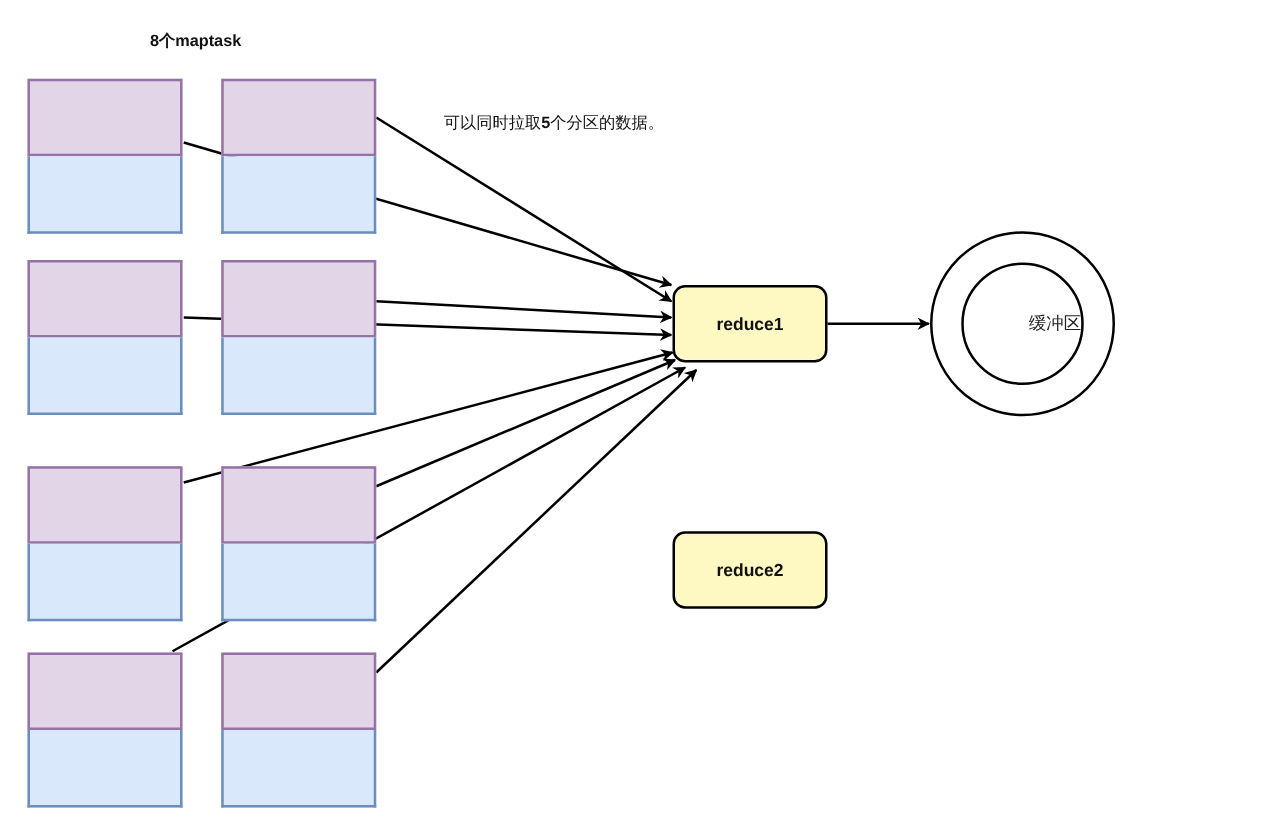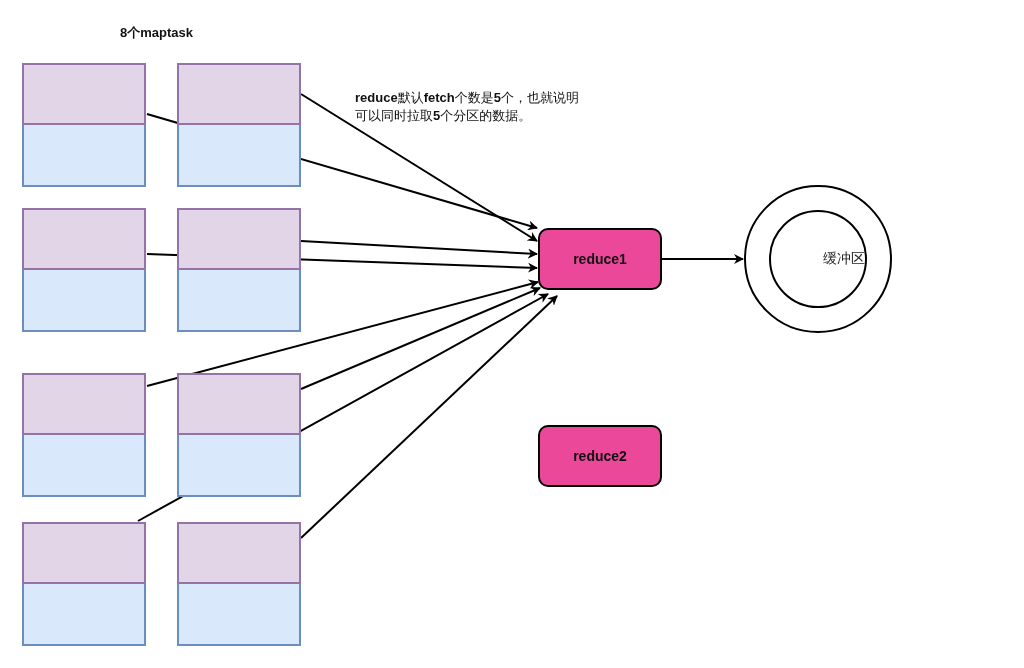--- a/index.html
+++ b/index.html
@@ -5,21 +5,21 @@
   html, body { margin: 0; padding: 0; background: #ffffff; }
   body { width: 1024px; height: 668px; position: relative; overflow: hidden;
          font-family: "Liberation Sans", "DejaVu Sans", sans-serif; }
   #canvas { position: absolute; left: 0; top: 0; }
   .task { position: absolute; width: 124px; height: 124px; box-sizing: border-box; }
   .task .top { position: absolute; left: 0; top: 0; width: 124px; height: 62px; box-sizing: border-box;
                background: #e1d5e7; border: 2px solid #9673a6; }
   .task .bot { position: absolute; left: 0; top: 62px; width: 124px; height: 62px; box-sizing: border-box;
                background: #dae8fc; border: 2px solid #6c8ebf; border-top: none; }
   .node { position: absolute; box-sizing: border-box; border: 2px solid #000; border-radius: 10px;
-          background: #ec4899; display: flex; align-items: center; justify-content: center;
+          background: #fef9c3; display: flex; align-items: center; justify-content: center;
           font-weight: bold; font-size: 14px; color: #111; }
   .label { position: absolute; font-size: 13px; color: #111; line-height: 18px; white-space: nowrap; }
   .title { position: absolute; font-size: 13px; font-weight: bold; color: #111; }
   .serif { font-family: "DejaVu Serif", "Liberation Serif", serif; }
   .circle-outer { position: absolute; border: 2px solid #000; border-radius: 50%; box-sizing: border-box; background: #fff; }
   .circle-inner { position: absolute; border: 2px solid #000; border-radius: 50%; box-sizing: border-box;
                   display: flex; align-items: center; justify-content: flex-end; font-size: 14px; color: #222; }
 </style>
 </head>
 <body>
@@ -75,23 +75,20 @@
       <div class="bot" style="background: rgb(218, 232, 252); border-color: rgb(108, 142, 191);"></div>
     </div>
     <div class="task" style="left: 177px; top: 522px;">
       <div class="top" style="background: rgb(225, 213, 231); border-color: rgb(150, 115, 166);"></div>
       <div class="bot" style="background: rgb(218, 232, 252); border-color: rgb(108, 142, 191);"></div>
     </div>
   </div>
 
 <div class="label" style="left:355px; top:89px;">
   <div>
-    <b>reduce</b><span class="serif">默认</span><b>fetch</b><span class="serif">个数是</span><b>5</b><span class="serif">个，也就说明</span>
-  </div>
-  <div>
     <span class="serif">可以同时拉取</span><b>5</b><span class="serif">个分区的数据。</span>
   </div>
 </div>
 
 <div class="label serif" style="left:695px; top:140px;">
 </div>
 
 <div class="node" id="reduce1" style="left:538px; top:228px; width:124px; height:62px;">
   <span>reduce1</span>
 </div>

